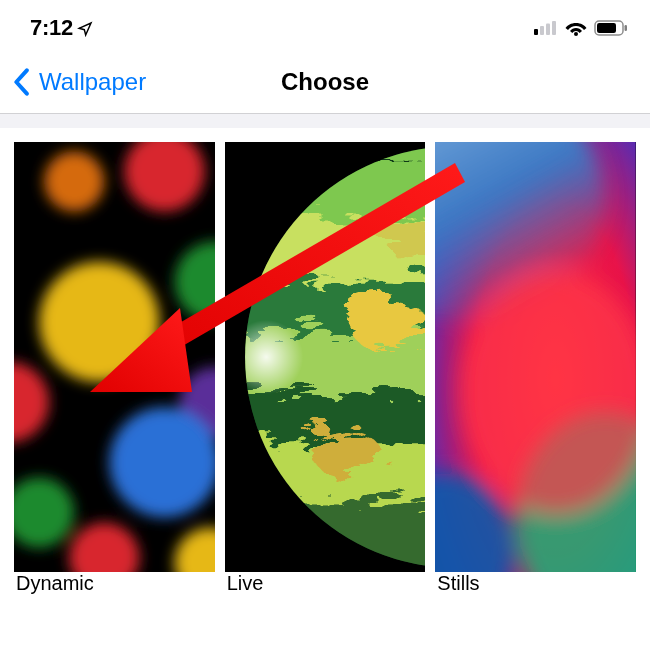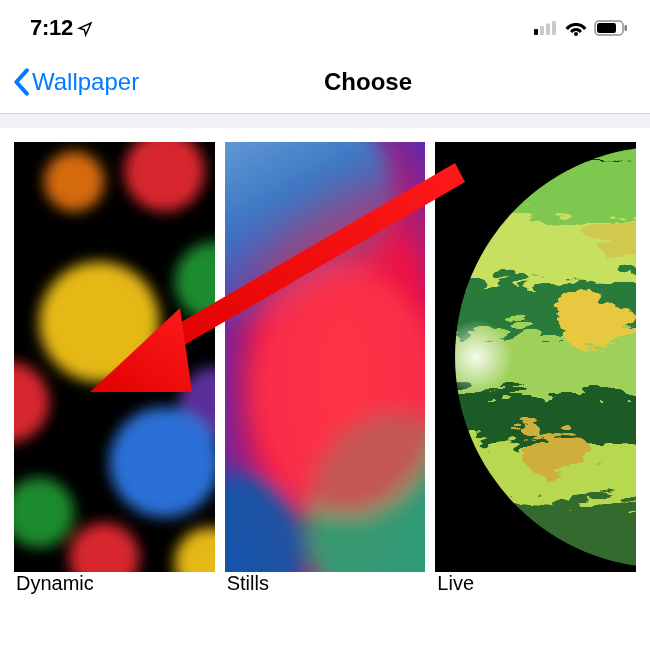--- a/index.html
+++ b/index.html
@@ -40,30 +40,29 @@
       height: 64px;
       border-bottom: 1px solid #d1d1d4;
       position: relative;
     }
     .back {
       display: flex;
       align-items: center;
       color: #007aff;
       font-size: 24px;
       padding-left: 12px;
-      gap: 2px;
+      gap: 9px;
       cursor: pointer;
     }
     .nav-title {
       position: absolute;
       left: 50%;
       transform: translateX(-50%);
       font-size: 24px;
       font-weight: 600;
-      margin-left: 43px;
     }
     
     .content {
       background: #f2f2f6;
       padding-top: 14px;
     }
     .grid {
       display: flex;
       gap: 10px;
       padding: 0 14px;
@@ -157,51 +156,20 @@
             <circle cx="-5" cy="260" r="40" fill="#d8282f"></circle>
             <circle cx="200" cy="260" r="35" fill="#5a2e99"></circle>
             <circle cx="150" cy="320" r="55" fill="#2a6fd6"></circle>
             <circle cx="25" cy="370" r="35" fill="#1a8a2e"></circle>
             <circle cx="90" cy="415" r="35" fill="#d8282f"></circle>
             <circle cx="195" cy="420" r="35" fill="#e6b812"></circle>
           </g>
         </svg>
       </div>
       <div class="card-label">Dynamic</div>
-    </div>
-
-    <div class="card">
-      <div class="thumb">
-        <svg width="100%" height="100%" viewBox="0 0 200 430" preserveAspectRatio="xMidYMid slice">
-          <defs>
-            <radialGradient id="stGrad" cx="0.6" cy="0.55" r="0.9">
-              <stop offset="0%" stop-color="#ff2d3a"></stop>
-              <stop offset="45%" stop-color="#e8134a"></stop>
-              <stop offset="75%" stop-color="#5a2bb0"></stop>
-              <stop offset="100%" stop-color="#0b2b6b"></stop>
-            </radialGradient>
-            <linearGradient id="topBlue" x1="0" y1="0" x2="0.6" y2="1">
-              <stop offset="0%" stop-color="#8fbfe8"></stop>
-              <stop offset="60%" stop-color="#3d79c4"></stop>
-              <stop offset="100%" stop-color="#3d79c4" stop-opacity="0"></stop>
-            </linearGradient>
-            <filter id="blur2">
-                <feGaussianBlur stdDeviation="10"></feGaussianBlur>
-              </filter>
-          </defs>
-          <rect width="200" height="430" fill="url(#stGrad)"></rect>
-          <g filter="url(#blur2)">
-            <ellipse cx="40" cy="60" rx="130" ry="120" fill="url(#topBlue)"></ellipse>
-            <ellipse cx="170" cy="380" rx="90" ry="110" fill="#18b078" opacity="0.85"></ellipse>
-            <ellipse cx="10" cy="410" rx="70" ry="80" fill="#0a5aa8" opacity="0.9"></ellipse>
-            <ellipse cx="120" cy="250" rx="95" ry="120" fill="#ff3848" opacity="0.7"></ellipse>
-          </g>
-        </svg>
-      </div>
-      <div class="card-label">Stills</div>
     </div>
 
     <div class="card">
       <div class="thumb">
         <svg width="100%" height="100%" viewBox="0 0 200 430" preserveAspectRatio="xMidYMid slice">
           <rect width="200" height="430" fill="#000"></rect>
           <defs>
             <clipPath id="planetClip">
                 <circle cx="230" cy="215" r="210"></circle>
               </clipPath>
@@ -228,20 +196,51 @@
               <ellipse cx="110" cy="300" rx="35" ry="22" fill="#cfae3a"></ellipse>
               <ellipse cx="180" cy="90" rx="30" ry="18" fill="#d0c850"></ellipse>
             </g>
             <circle cx="230" cy="215" r="210" fill="url(#rim)"></circle>
           </g>
         </svg>
       </div>
       <div class="card-label">Live</div>
     </div>
 
+    <div class="card">
+      <div class="thumb">
+        <svg width="100%" height="100%" viewBox="0 0 200 430" preserveAspectRatio="xMidYMid slice">
+          <defs>
+            <radialGradient id="stGrad" cx="0.6" cy="0.55" r="0.9">
+              <stop offset="0%" stop-color="#ff2d3a"></stop>
+              <stop offset="45%" stop-color="#e8134a"></stop>
+              <stop offset="75%" stop-color="#5a2bb0"></stop>
+              <stop offset="100%" stop-color="#0b2b6b"></stop>
+            </radialGradient>
+            <linearGradient id="topBlue" x1="0" y1="0" x2="0.6" y2="1">
+              <stop offset="0%" stop-color="#8fbfe8"></stop>
+              <stop offset="60%" stop-color="#3d79c4"></stop>
+              <stop offset="100%" stop-color="#3d79c4" stop-opacity="0"></stop>
+            </linearGradient>
+            <filter id="blur2">
+                <feGaussianBlur stdDeviation="10"></feGaussianBlur>
+              </filter>
+          </defs>
+          <rect width="200" height="430" fill="url(#stGrad)"></rect>
+          <g filter="url(#blur2)">
+            <ellipse cx="40" cy="60" rx="130" ry="120" fill="url(#topBlue)"></ellipse>
+            <ellipse cx="170" cy="380" rx="90" ry="110" fill="#18b078" opacity="0.85"></ellipse>
+            <ellipse cx="10" cy="410" rx="70" ry="80" fill="#0a5aa8" opacity="0.9"></ellipse>
+            <ellipse cx="120" cy="250" rx="95" ry="120" fill="#ff3848" opacity="0.7"></ellipse>
+          </g>
+        </svg>
+      </div>
+      <div class="card-label">Stills</div>
+    </div>
+
   </div>
 </div>
 
 <svg class="arrow-overlay" width="430" height="300" viewBox="0 0 430 300">
   <defs>
     <linearGradient id="arrG" x1="1" y1="0" x2="0" y2="1">
       <stop offset="0%" stop-color="#ff1a1a"></stop>
       <stop offset="100%" stop-color="#e00000"></stop>
     </linearGradient>
   </defs>

